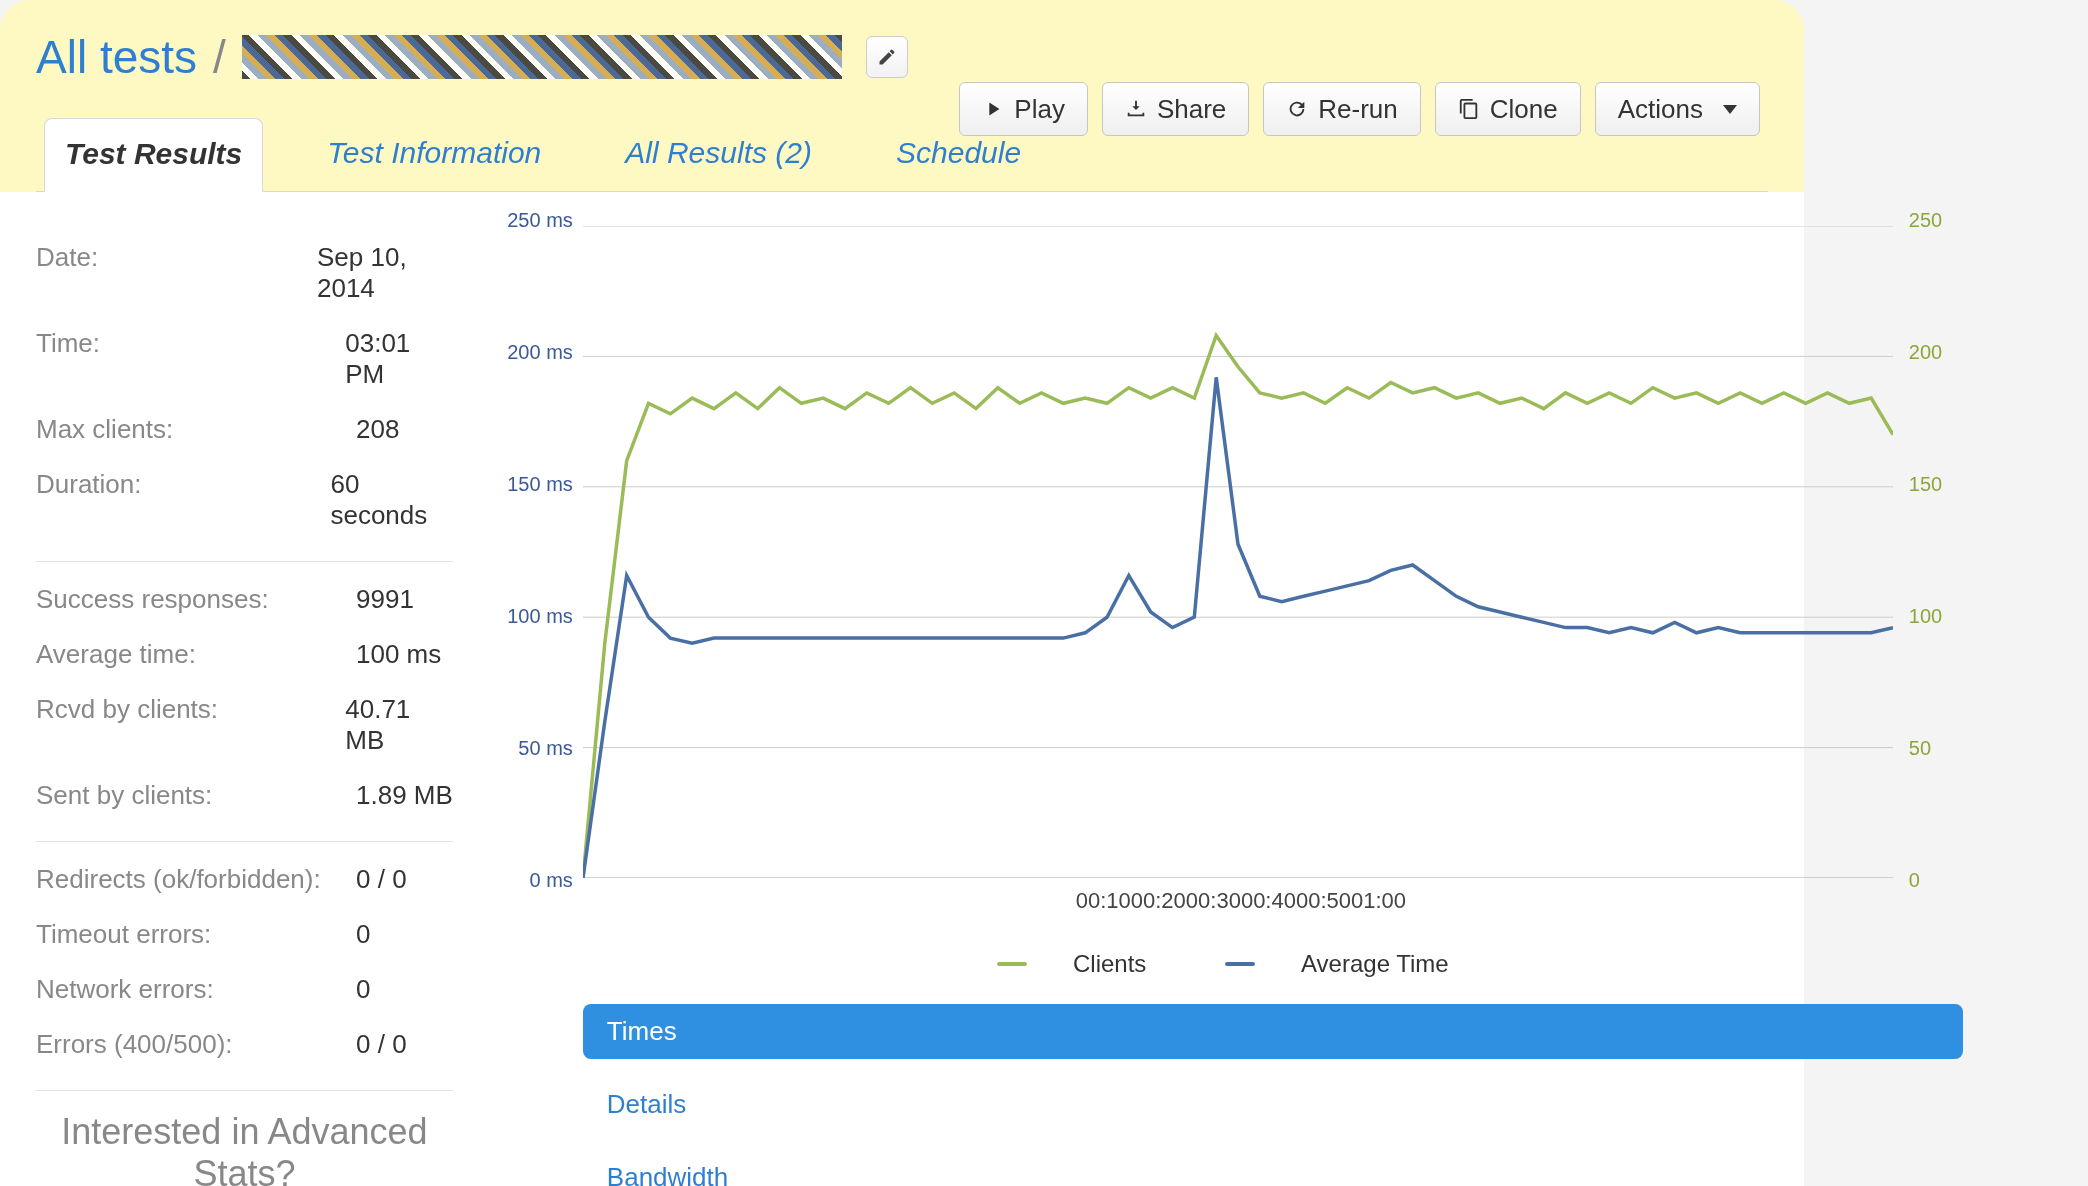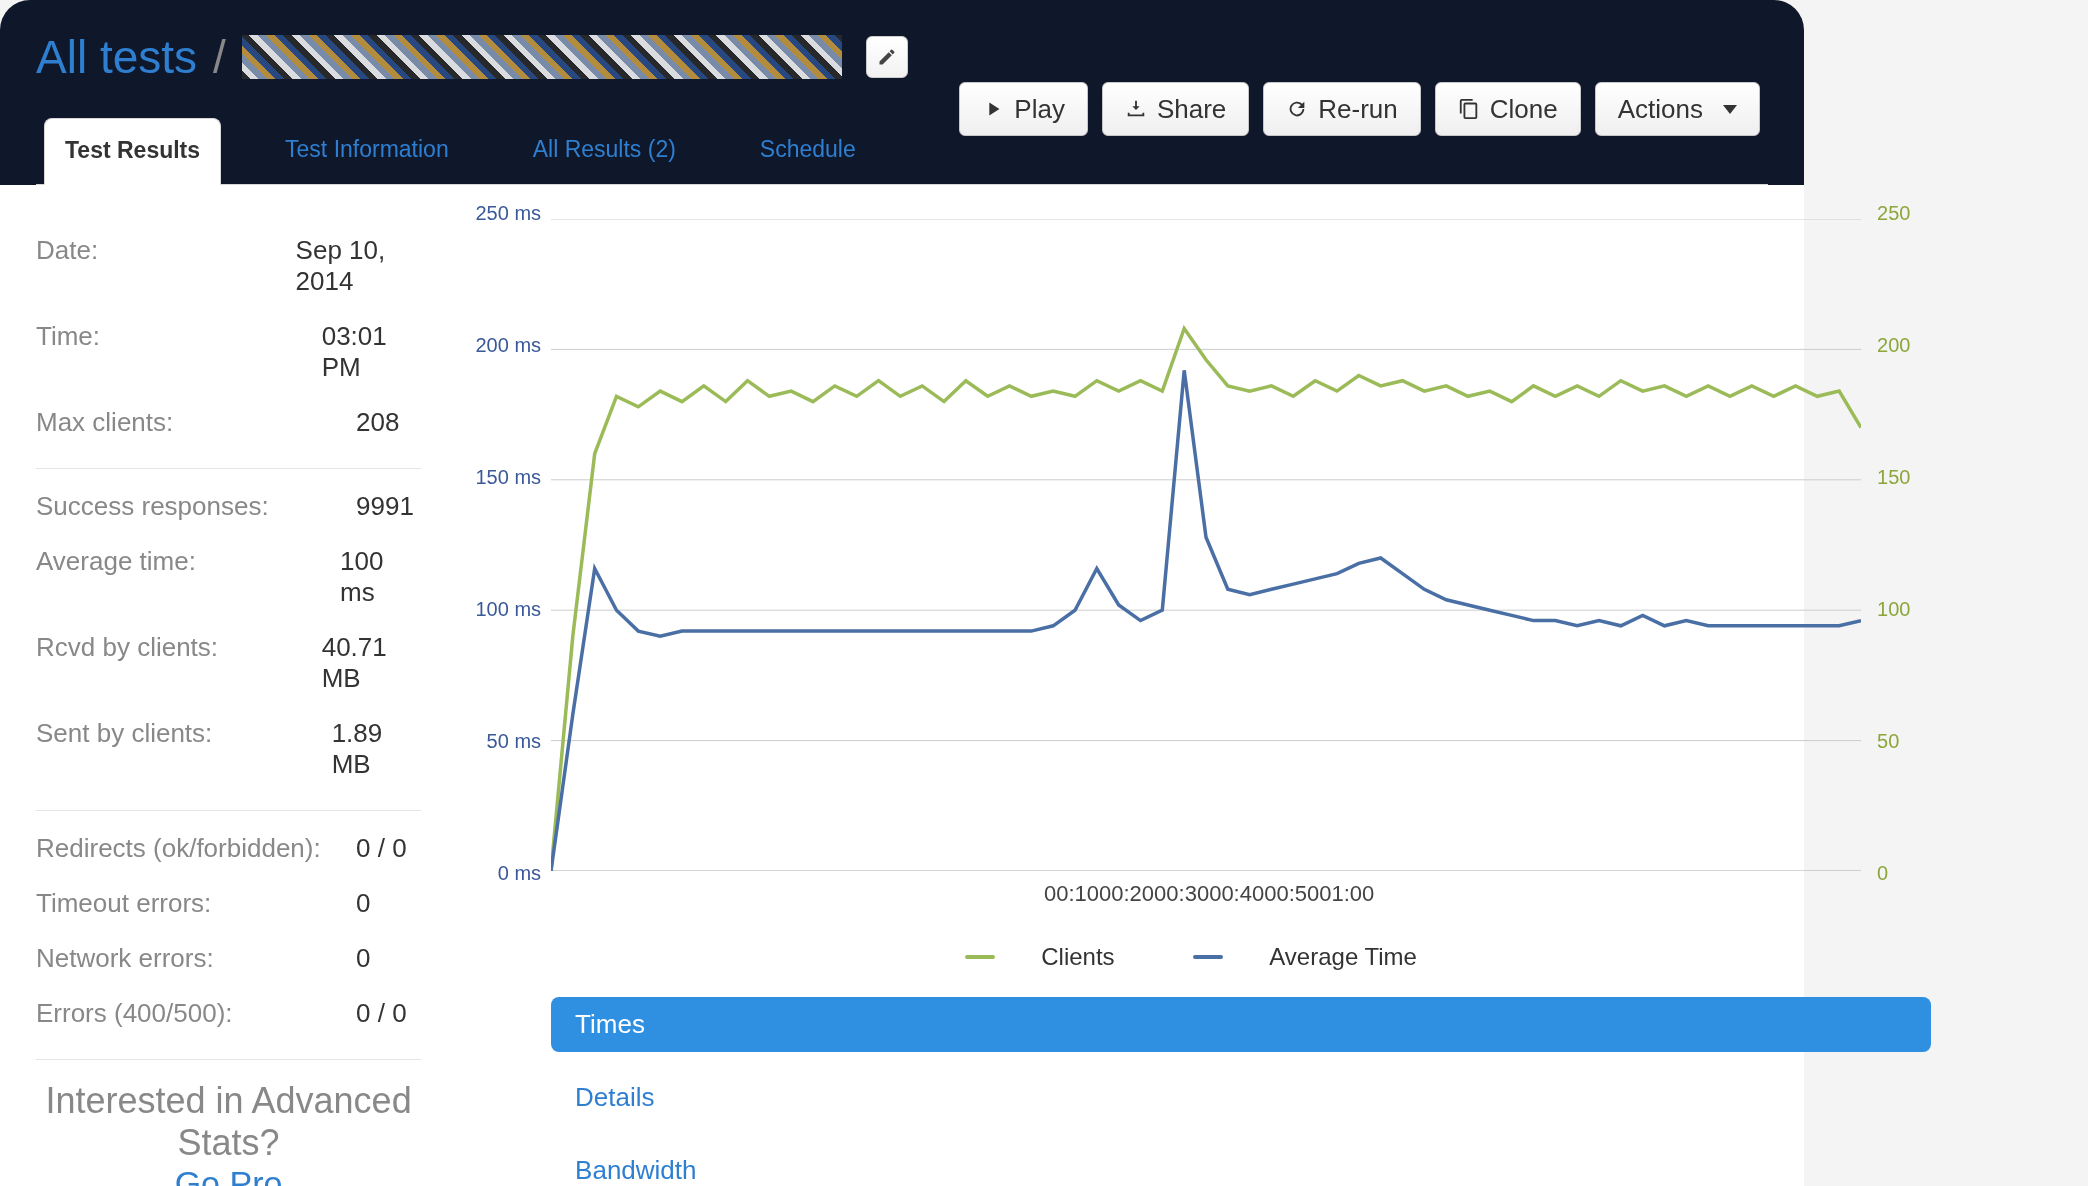--- a/index.html
+++ b/index.html
@@ -1,35 +1,35 @@
 <!DOCTYPE html>
 <html><head>
 <meta charset="utf-8">
 <style>
   * { box-sizing: border-box; margin: 0; padding: 0; }
   html, body { font-family: "Helvetica Neue", Helvetica, Arial, sans-serif; color:#333; }
   body { background:#f4f4f4; }
   a { color:#2f7fd1; text-decoration:none; }
 
-  .page { width:1804px; height:1186px; background:#0f172a;border-radius:30px; }
+  .page { width:1804px; height:1186px; background:#fef9c3;border-radius:30px; }
 
   .header { padding:30px 36px 0 36px; position:relative; }
   .breadcrumb-row { display:flex; align-items:center; gap:16px; }
   .breadcrumb-all { font-size:46px; color:#2f7fd1; font-weight:400; }
   .breadcrumb-sep { font-size:46px; color:#888; }
   .edit-btn { width:42px; height:42px; border:1px solid #ccc; border-radius:6px; background:linear-gradient(#fff,#f2f2f2); display:flex; align-items:center; justify-content:center; cursor:pointer; margin-left:8px;}
   .edit-btn svg { width:20px; height:20px; fill:#444; }
 
   .action-bar { position:absolute; right:44px; top:82px; display:flex; gap:14px; }
   .btn { display:flex; align-items:center; gap:10px; padding:0 22px; height:54px; font-size:26px; color:#333; border:1px solid #c6c6c6; border-radius:6px; background:linear-gradient(#ffffff,#efefef); cursor:pointer; }
   .btn svg { width:22px; height:22px; fill:#333; }
   .caret-down::after { content:""; display:inline-block; margin-left:10px; border-left:7px solid transparent; border-right:7px solid transparent; border-top:9px solid #333; }
 
   .tabs { margin-top:34px; display:flex; gap:44px; border-bottom:1px solid #d7d7d7; padding-left:8px; }
-  .tab { font-size:23px; color:#2f7fd1; padding:18px 20px 20px 20px; cursor:pointer; }
+  .tab { font-size:30px; color:#2f7fd1; padding:18px 20px 20px 20px; cursor:pointer;font-style:italic; }
   .tab.active { color:#333; font-weight:600; background:#fff; border:1px solid #d7d7d7; border-bottom:1px solid #fff; border-radius:8px 8px 0 0; margin-bottom:-1px; }
 
   .body { display:flex; background:#fff; padding:28px 36px 20px 36px; }
   .sidebar { width:490px; }
   .kv-group { border-bottom:1px solid #e5e5e5; padding:10px 0 18px 0; }
   .kv-row { display:flex; padding:12px 0; font-size:26px; }
   .kv-label { color:#888; width:320px; }
   .kv-val { color:#333; }
   .promo { text-align:center; padding:20px 0; }
   .promo-line1 { font-size:36px; color:#888; }
@@ -124,20 +124,24 @@
             <div class="kv-label">Date:</div>
             <div class="kv-val">Sep 10, 2014</div>
           </div>
           <div class="kv-row">
             <div class="kv-label">Time:</div>
             <div class="kv-val">03:01 PM</div>
           </div>
           <div class="kv-row">
             <div class="kv-label">Max clients:</div>
             <div class="kv-val">208</div>
+          </div>
+          <div class="kv-row">
+            <div class="kv-label">Duration:</div>
+            <div class="kv-val">60 seconds</div>
           </div>
         </div>
       <div class="kv-group" id="g2">
           <div class="kv-row">
             <div class="kv-label">Success responses:</div>
             <div class="kv-val">9991</div>
           </div>
           <div class="kv-row">
             <div class="kv-label">Average time:</div>
             <div class="kv-val">100 ms</div>

